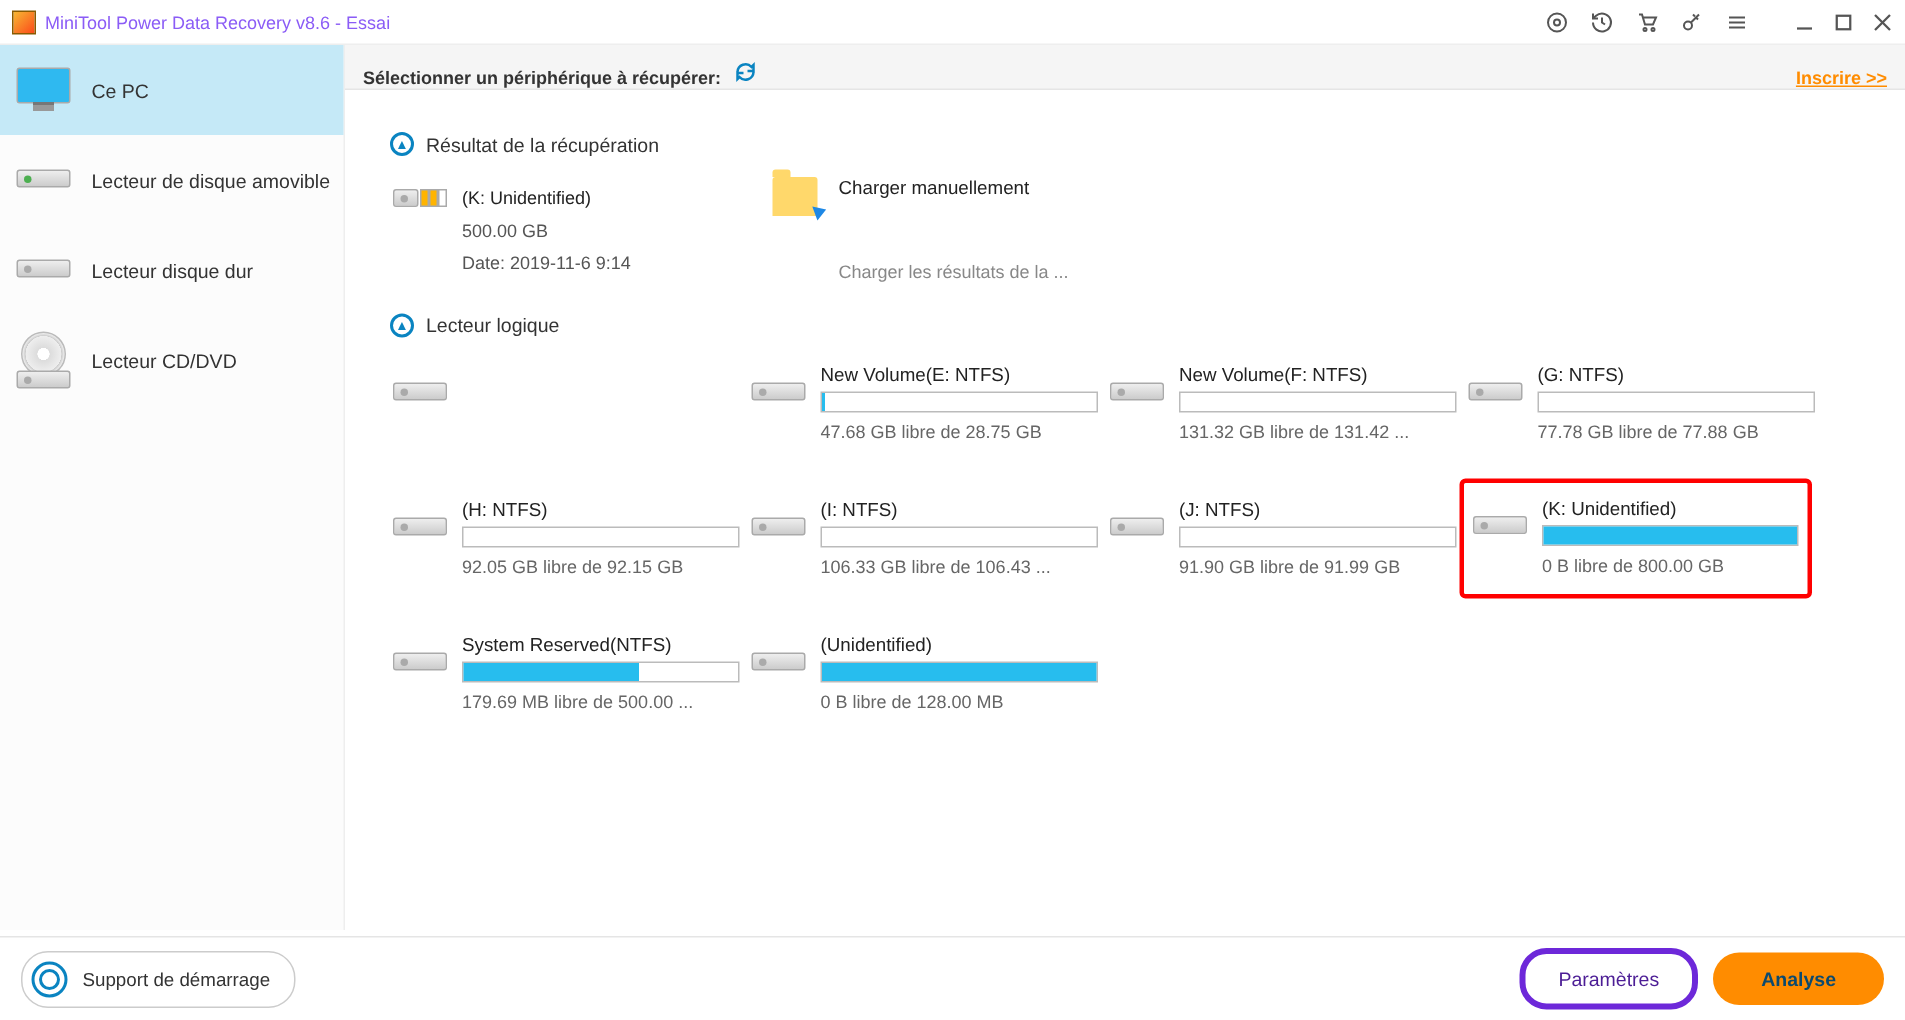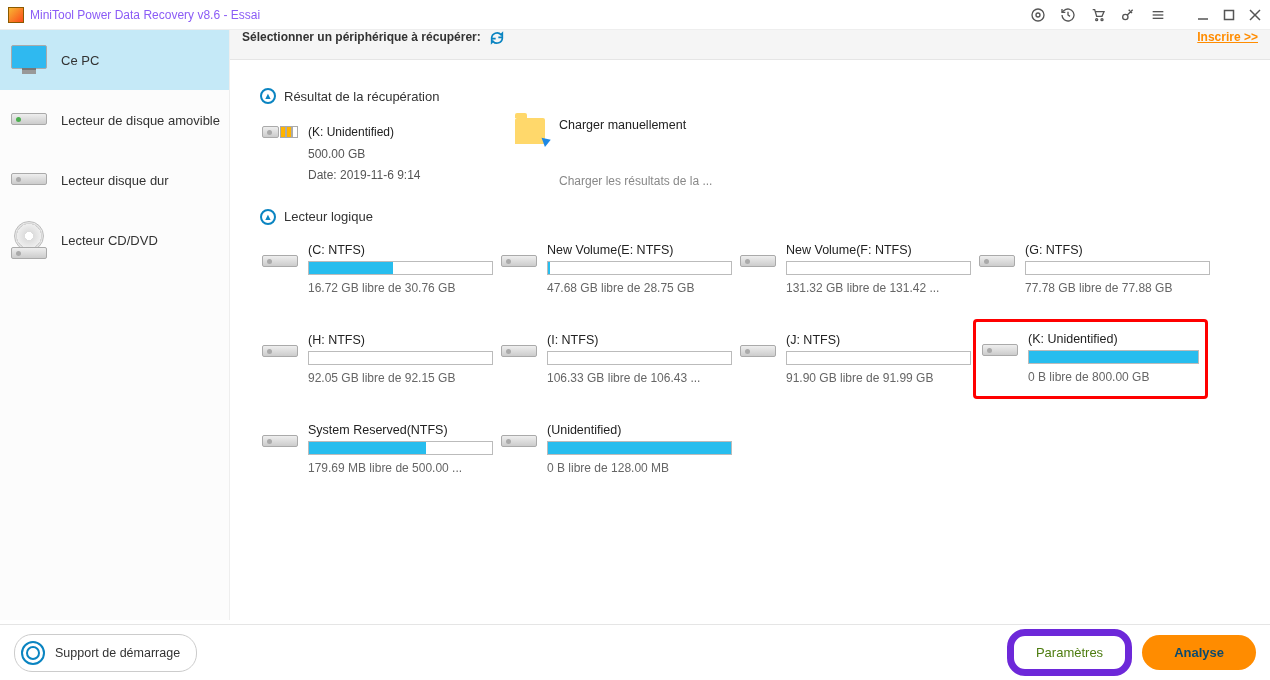--- a/index.html
+++ b/index.html
@@ -24,21 +24,21 @@
   .monitor:after { content:""; position:absolute; left:50%; bottom:-6px; transform:translateX(-50%); width:14px; height:4px; background:#999; border-top:2px solid #777; }
   .hdd { width:36px; height:12px; background:linear-gradient(#eee,#ccc); border:1px solid #aaa; border-radius:2px; position:relative; margin-top:8px; }
   .hdd:after { content:""; position:absolute; left:4px; top:3px; width:5px; height:5px; border-radius:50%; background:#4caf50; }
   .hdd.dim:after { background:#aaa; }
   .disc { width:30px; height:30px; border-radius:50%; background:radial-gradient(circle,#fff 20%, #dcdcdc 21%, #eee 60%, #ccc 61%, #eee 70%); border:1px solid #bbb; }
   .disc-wrap { position:relative; width:36px; height:30px; }
   .disc-wrap .disc { position:absolute; top:-4px; left:3px; }
   .disc-wrap .hdd { position:absolute; bottom:-4px; left:0; }
   
   .content { flex:1; display:flex; flex-direction:column; }
-  .subhead { height:30px; background:#f5f5f5; border-bottom:1px solid #e5e5e5; display:flex; align-items:flex-start; padding:0 12px; font-size:12px; color:#333; }
+  .subhead { height:30px; background:#f5f5f5; border-bottom:1px solid #e5e5e5; display:flex; align-items:flex-end; padding:0 12px; font-size:12px; color:#333; }
   .subhead .bold { font-weight:bold; }
   .subhead .refresh { margin-left:8px; color:#0a84c1; cursor:pointer; }
   .subhead .spacer { flex:1; }
   .subhead .register { color:#ff8c00; font-weight:bold; text-decoration:underline; cursor:pointer; }
   .scroll { flex:1; padding:10px 30px 30px 30px; overflow:auto; }
   .section-head { display:flex; align-items:center; gap:8px; margin:18px 0 14px 0; font-size:13px; color:#333; cursor:pointer; }
   .section-head .chev { width:16px; height:16px; border:2px solid #0a84c1; border-radius:50%; display:flex; align-items:center; justify-content:center; color:#0a84c1; font-size:9px; }
   .row { display:flex; gap:20px; }
   .tile { width:235px; display:flex; gap:10px; align-items:flex-start; padding:4px 2px; cursor:pointer; }
   .tile .dicon { width:36px; margin-top:4px; }
@@ -63,21 +63,21 @@
   .manual .msub { font-size:12px; color:#888; max-width:160px; white-space:nowrap; overflow:hidden; text-overflow:ellipsis;margin-top:42px; }
   .rec-details { font-size:12px; color:#555; line-height:1.8; }
   
   .footer { position:absolute; left:0; right:0; bottom:0; height:56px; border-top:1px solid #e5e5e5; display:flex; align-items:center; padding:0 14px; background:#fff; }
   .boot { display:flex; align-items:center; gap:10px; border:1px solid #ccc; border-radius:18px; padding:6px 16px 6px 6px; cursor:pointer; }
   .boot .ring { width:24px; height:24px; border:2px solid #0a84c1; border-radius:50%; display:flex; align-items:center; justify-content:center; }
   .boot .ring:after { content:""; width:10px; height:10px; border:2px solid #0a84c1; border-radius:50%; }
   .boot .blabel { font-size:12.5px; color:#333; }
   .footer .sp { flex:1; }
   .btn { border-radius:18px; padding:9px 22px; font-size:13px; cursor:pointer; }
-  .btn.gray { border:7px solid #6d28d9; color:#4d7c0f; background:#fff; margin-right:10px; }
+  .btn.gray { border:4px solid #6d28d9; color:#4c1d95; background:#fff; margin-right:10px; }
   .btn.orange { border:none; color:#0c4a6e; background:#ff8c00; font-weight:bold; padding:10px 32px; }
 </style>
 </head>
 <body>
 
 <div class="titlebar">
   <div class="logo"></div>
   <div class="title">MiniTool Power Data Recovery v8.6 - Essai</div>
   <div class="icons">
     <span class="ticon">
@@ -216,27 +216,20 @@
       <div class="section-head">
         <span class="chev">▲</span>
         <span>Lecteur logique</span>
       </div>
 
       <div class="grid" id="drive-grid">
           <div class="tile">
             <div class="dicon">
               <div class="hdd dim"></div>
             </div>
-            <div class="dinfo">
-              <div class="dlabel">(C: NTFS)</div>
-              <div class="bar">
-                <div class="fill" style="width:46%"></div>
-              </div>
-              <div class="free">16.72 GB libre de 30.76 GB</div>
-            </div>
           </div>
           <div class="tile">
             <div class="dicon">
               <div class="hdd dim"></div>
             </div>
             <div class="dinfo">
               <div class="dlabel">New Volume(E: NTFS)</div>
               <div class="bar">
                 <div class="fill" style="width:1%"></div>
               </div>

